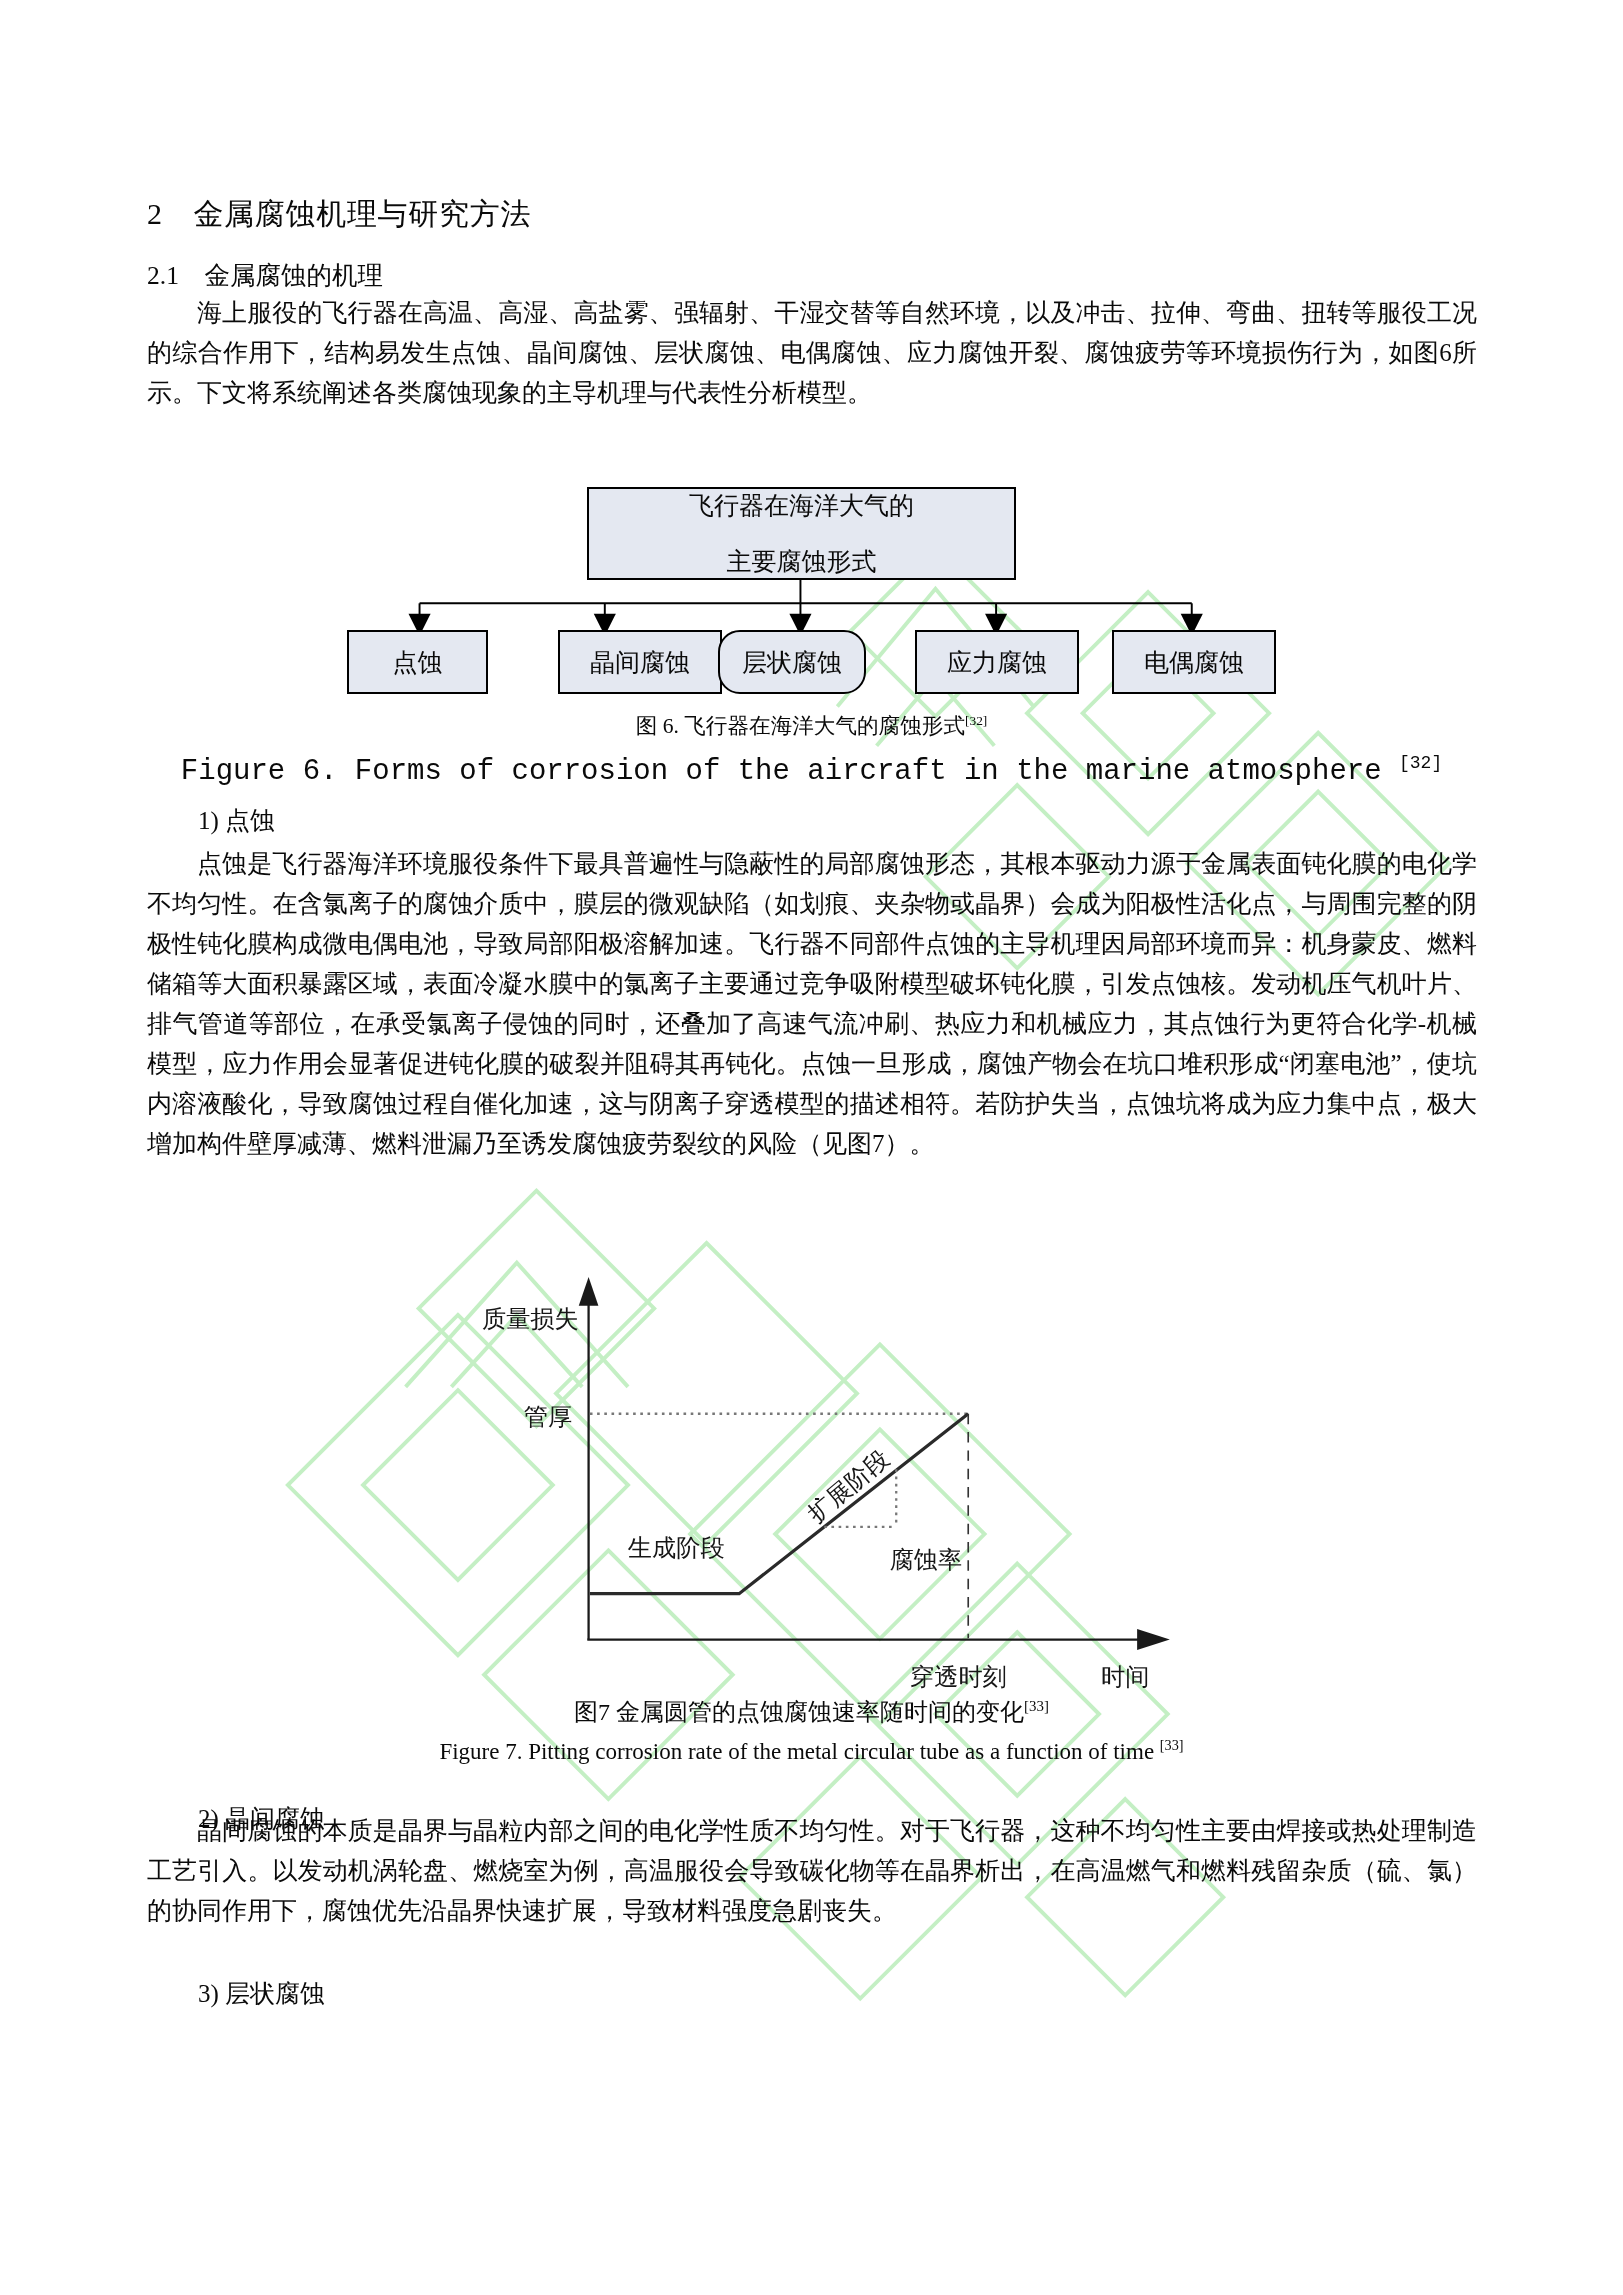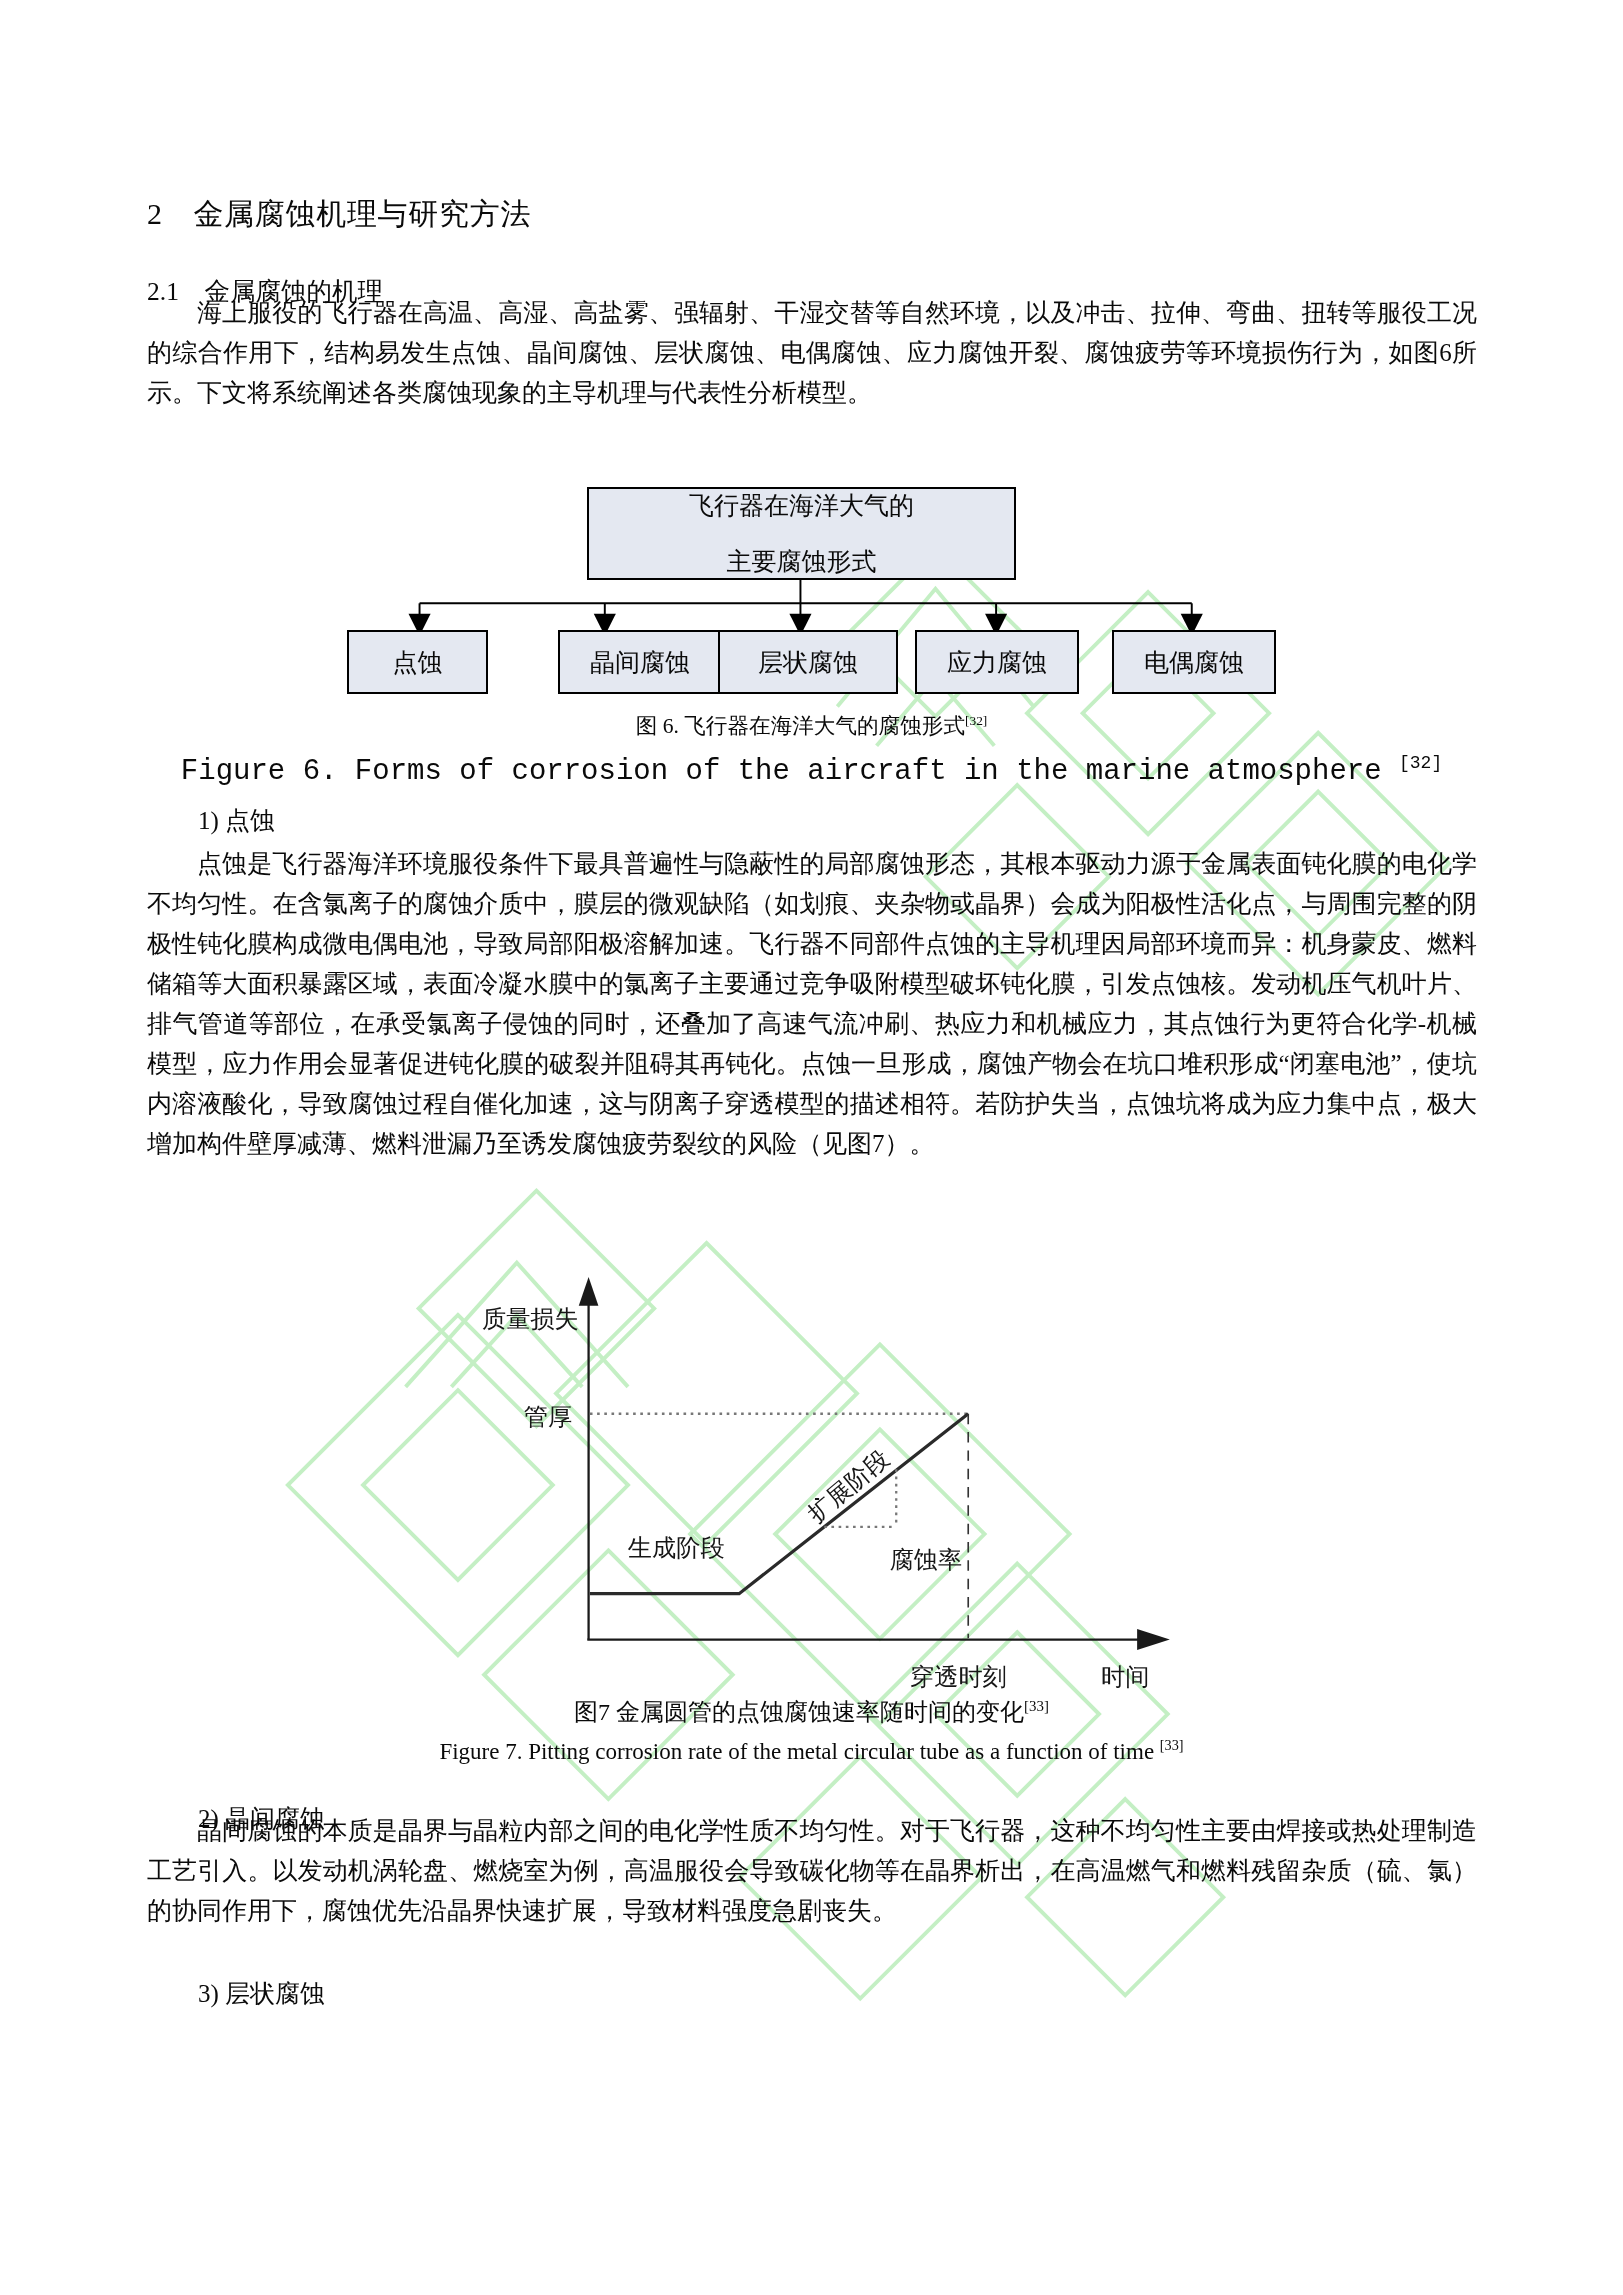--- a/index.html
+++ b/index.html
@@ -53,21 +53,21 @@
     <path d="M930 2370 L1120 2560 L930 2750 L740 2560 Z"></path>
     <path d="M1555 2390 L1785 2620 L1555 2850 L1325 2620 Z"></path>
     <path d="M1555 2495 L1680 2620 L1555 2745 L1430 2620 Z"></path>
     <path d="M1315 2685 L1500 2870 L1315 3055 L1130 2870 Z"></path>
     <path d="M1720 2750 L1870 2900 L1720 3050 L1570 2900 Z"></path>
   </svg>
 
   <div class="content">
 
     <div class="abs h1" style="left:147px; top:194px;">2　金属腐蚀机理与研究方法</div>
-    <div class="abs h2" style="left:147px; top:274px;">2.1　金属腐蚀的机理</div>
+    <div class="abs h2" style="left:147px; top:258px;">2.1　金属腐蚀的机理</div>
 
     <div class="abs body-par indent" style="left:147px; top:293px; width:1330px;">海上服役的飞行器在高温、高湿、高盐雾、强辐射、干湿交替等自然环境，以及冲击、拉伸、弯曲、扭转等服役工况的综合作用下，结构易发生点蚀、晶间腐蚀、层状腐蚀、电偶腐蚀、应力腐蚀开裂、腐蚀疲劳等环境损伤行为，如图6所示。下文将系统阐述各类腐蚀现象的主导机理与代表性分析模型。</div>
 
     <div class="abs flowbox" style="left:587px; top:487px; width:429px; height:93px;gap:19px;">
       <div>飞行器在海洋大气的</div>
       <div>主要腐蚀形式</div>
     </div>
 
     <svg class="abs" style="left:327px; top:576px;" width="982" height="65" viewBox="0 0 1500 100">
       <g stroke="#000" stroke-width="3" fill="none">
@@ -87,21 +87,21 @@
         <polygon points="1308,58 1342,58 1325,92"></polygon>
       </g>
     </svg>
 
     <div class="abs flowbox" style="left:347px;  top:630px; width:141px; height:64px;">
       <div>点蚀</div>
     </div>
     <div class="abs flowbox" style="left:522px;  top:630px; width:164px; height:64px;margin-left:36px;">
       <div>晶间腐蚀</div>
     </div>
-    <div class="abs flowbox" style="left:718px; top:630px; width:180px; height:64px;">
+    <div class="abs flowbox" style="left:718px; top:630px; width:148px; height:64px;border-radius:22px;">
       <div>层状腐蚀</div>
     </div>
     <div class="abs flowbox" style="left:915px; top:630px; width:164px; height:64px;">
       <div>应力腐蚀</div>
     </div>
     <div class="abs flowbox" style="left:1112px; top:630px; width:164px; height:64px;">
       <div>电偶腐蚀</div>
     </div>
 
     <div class="abs caption cap-zh6" style="top:711px;">

